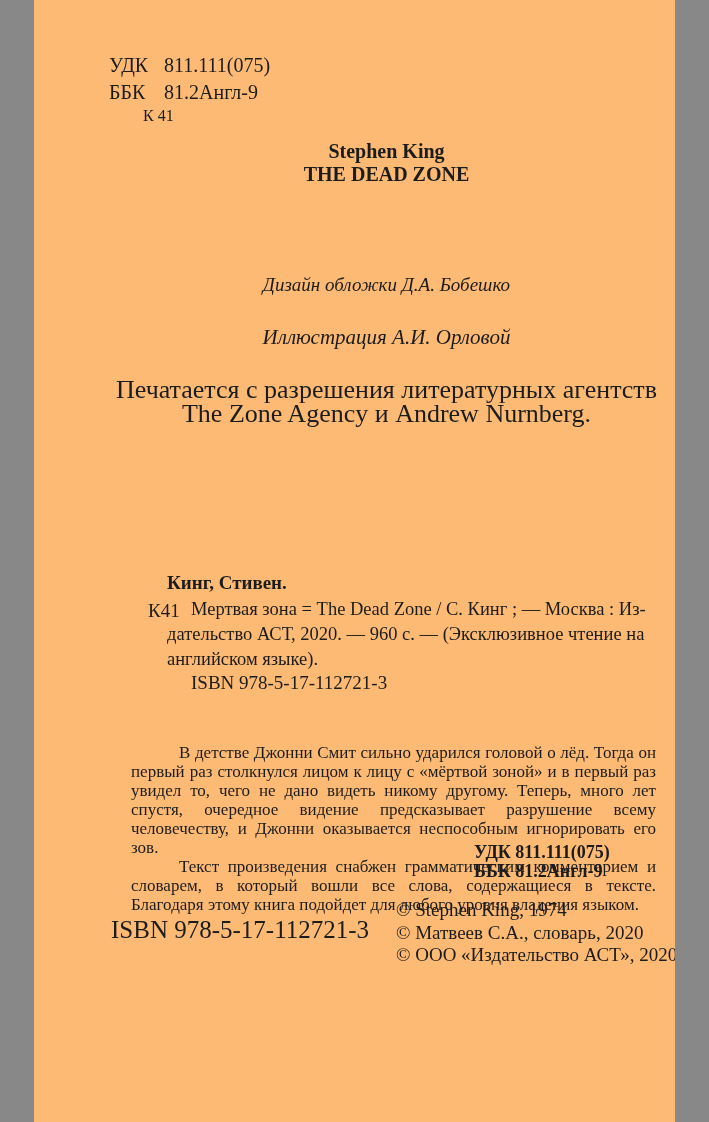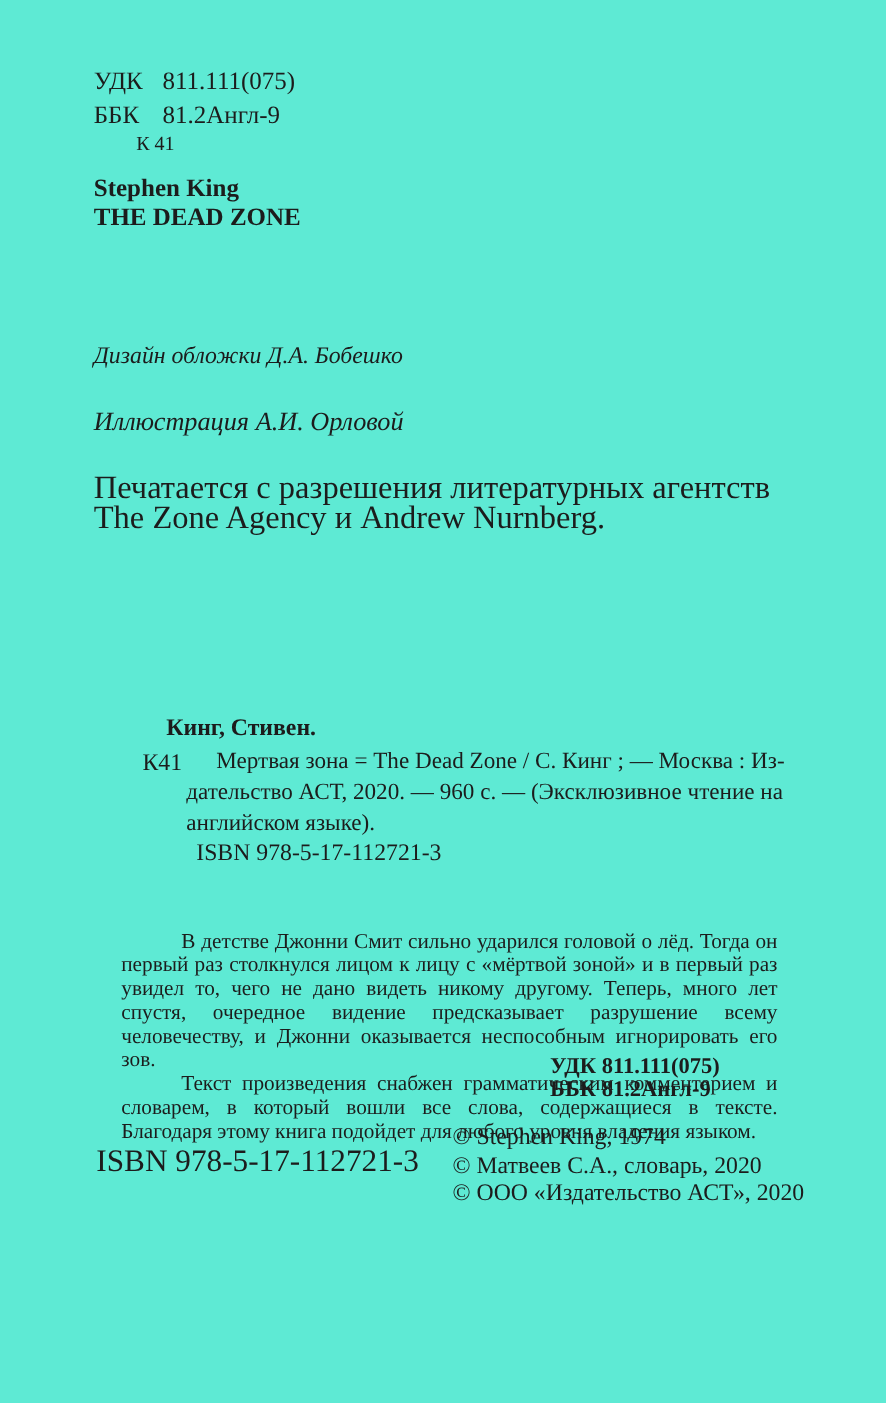--- a/index.html
+++ b/index.html
@@ -1,39 +1,39 @@
 <!DOCTYPE html>
 <html><head>
 <meta charset="utf-8">
 <style>
   html,body{margin:0;padding:0;background:#888;}
   .page{
     position:relative;
-    width:709px;height:1122px;
+    width:641px;height:1122px;
     margin:0 auto;
-    background:#5eead4;
+    background:#fdba74;
     color:#1c1c1c;
     font-family:"Liberation Serif", serif;
     overflow:hidden;
   }
   .abs{position:absolute;}
   
   .code-row{left:75px;font-size:20px;line-height:22px;white-space:nowrap;}
   .code-label{display:inline-block;width:55px;}
   .author-sign-top{left:109px;font-size:16px;}
   
-  .centered{left:75px;width:585px;text-align:left;}
+  .centered{left:60px;width:585px;text-align:center;}
   .title-block{top:140px;font-weight:bold;font-size:20px;line-height:23px;}
   .credit-cover{top:274px;font-style:italic;font-size:19px;}
   .credit-illu{top:325px;font-style:italic;font-size:21px;}
   .permission{top:378px;font-size:26px;line-height:24px;}
   
   .rec-author{left:133px;top:572px;font-size:19px;font-weight:bold;white-space:nowrap;}
   .rec-sign{left:78px;top:600px;font-size:19px;margin-left:36px;}
-  .rec-lines{left:149px;top:597px;width:489px;font-size:18.5px;line-height:25px;}
+  .rec-lines{left:133px;top:597px;width:489px;font-size:18.5px;line-height:25px;}
   .rec-line{white-space:nowrap;}
   .rec-line.first{padding-left:24px;}
   .rec-isbn{left:157px;top:672px;font-size:19px;white-space:nowrap;}
   
   .annotation{left:97px;top:703px;width:525px;font-size:17px;line-height:19px;text-align:justify;margin-top:40px;}
   .annotation p{margin:0;text-indent:48px;}
   
   .codes-bottom{left:440px;top:843px;font-size:18px;font-weight:bold;line-height:19px;white-space:nowrap;}
   
   .isbn-bottom{left:77px;top:916px;font-size:25px;white-space:nowrap;}

